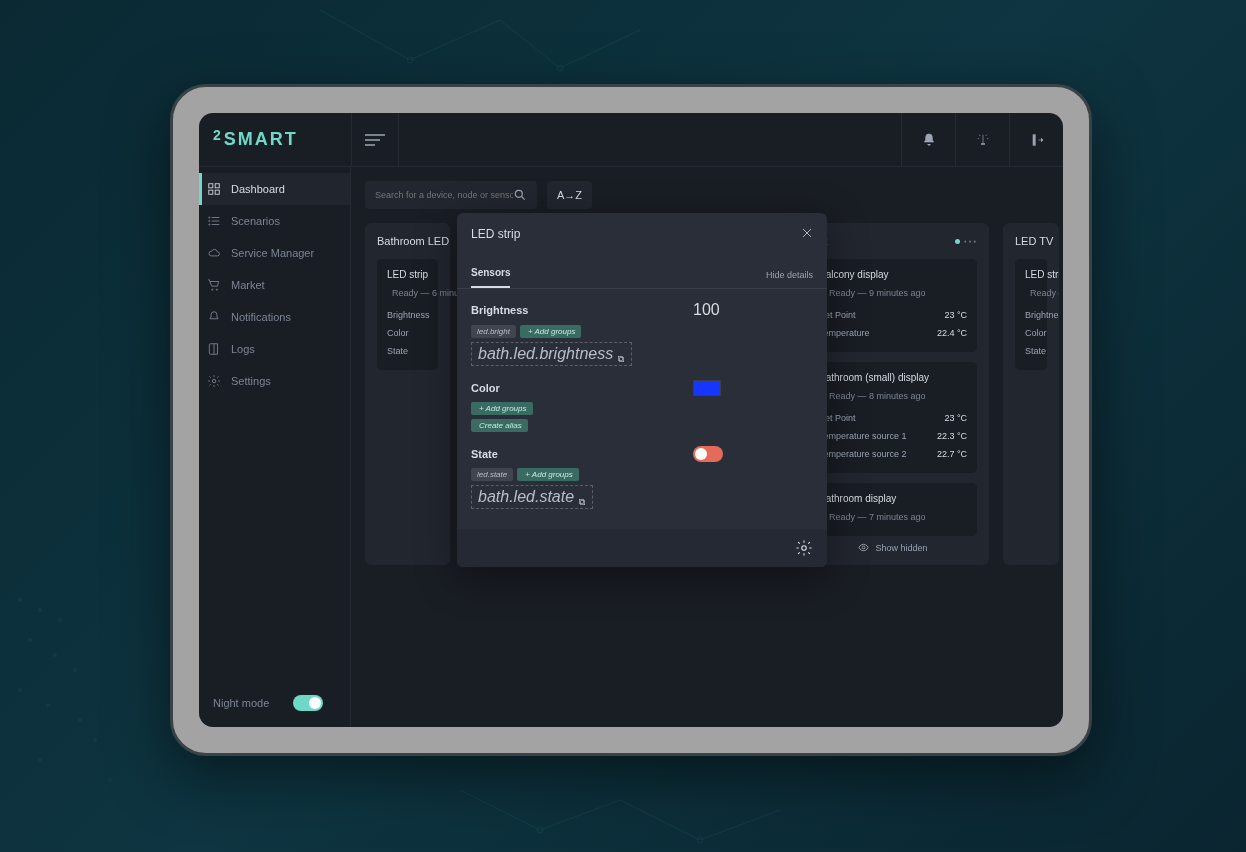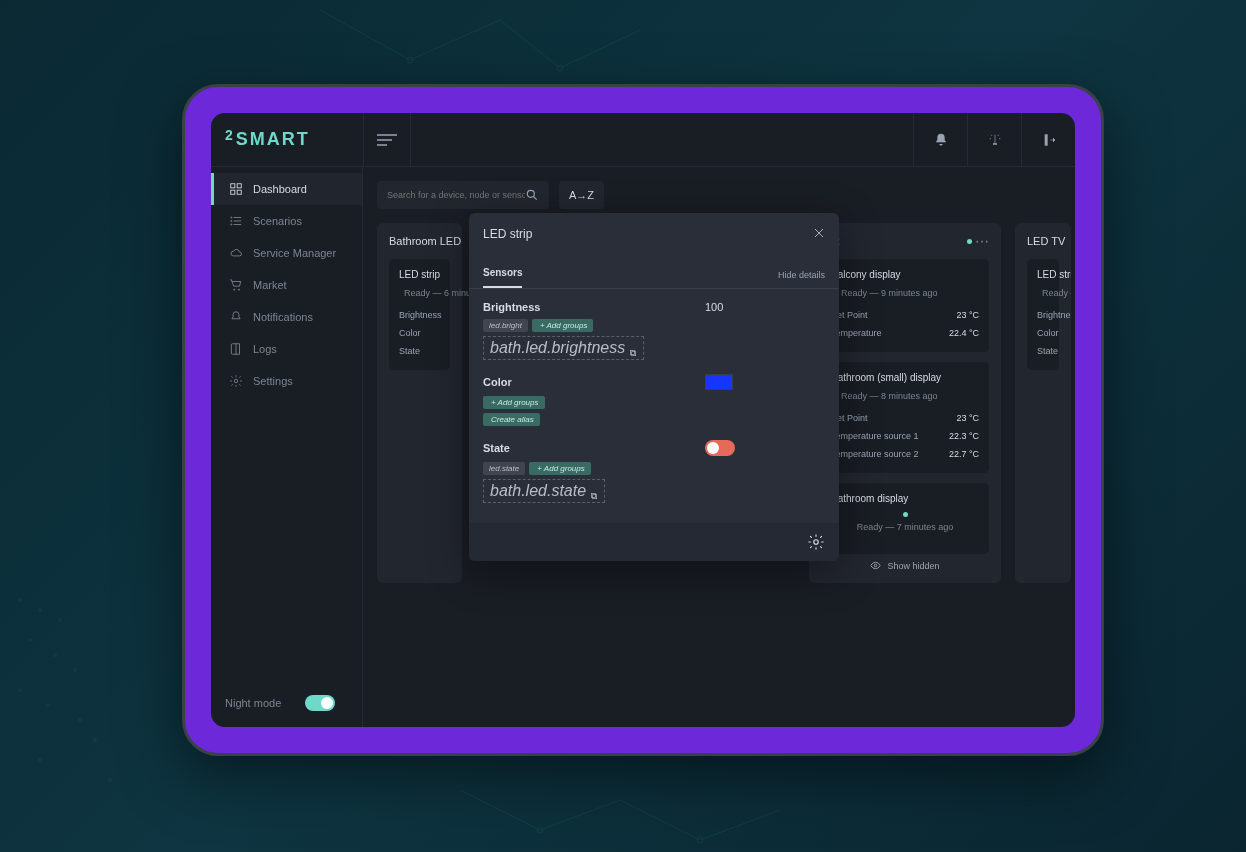--- a/index.html
+++ b/index.html
@@ -19,24 +19,24 @@
   inset: 0;
   pointer-events: none;
   opacity: 0.35;
 }
 .bg-decor svg { width: 100%; height: 100%; }
 
 
 .tablet {
   position: absolute;
   top: 84px;
-  left: 182px;
+  left: 170px;
   width: 922px;
   height: 672px;
-  background: #6d28d9;
+  background: #a3a3a3;
   border: 3px solid #3a4246;
   border-radius: 36px;
   box-shadow: 0 20px 60px rgba(0,0,0,0.5);
   padding: 26px;
 }
 .screen {
   width: 100%;
   height: 100%;
   background: #191d24;
   border-radius: 14px;
@@ -100,21 +100,21 @@
   flex-direction: column;
   border-right: 1px solid #262a33;
   position: relative;
 }
 .nav { padding-top: 6px; flex: 1; }
 .nav-item {
   display: flex;
   align-items: center;
   gap: 10px;
   height: 32px;
-  padding-left: 18px;
+  padding-left: 8px;
   font-size: 11px;
   color: #7c8594;
   cursor: pointer;
 }
 .nav-item.active {
   color: #d7dce4;
   background: #20252e;
 }
 .nav-item.active::before {
   content: '';
@@ -299,21 +299,21 @@
 .modal-body { padding: 12px 14px 6px; }
 .mprop {
   margin-bottom: 14px;
 }
 .mprop-row1 {
   display: flex;
   align-items: center;
   margin-bottom: 6px;
 }
 .mprop-name { font-size: 11px; color: #d7dce4; font-weight: 600; }
-.mprop-val { margin-left: auto; font-size: 11px; color: #d7dce4; width:120px; text-align:left;}
+.mprop-val { margin-left: auto; font-size: 16px; color: #d7dce4; width:120px; text-align:left;}
 .color-swatch {
   width: 28px;
   height: 16px;
   background: #1635ff;
   border: 1px solid #3a3e48;
 }
 .tag-row { display: flex; flex-wrap: wrap; gap: 4px; font-style: italic; }
 .tag {
   font-size: 8px;
   padding: 2px 6px;
@@ -552,21 +552,21 @@
                   <span>Temperature source 1</span>
                   <span class="prop-val">22.3 °C</span>
                 </div>
               <div class="prop-row">
                   <span>Temperature source 2</span>
                   <span class="prop-val">22.7 °C</span>
                 </div>
             </div>
             <div class="subcard" style="margin-bottom:6px;">
               <div class="node-name">Bathroom display</div>
-              <div class="status-line" style="margin-bottom:12px;flex-direction:column;">
+              <div class="status-line" style="margin-bottom:4px;">
                   <span class="dot"></span>
                   <span>Ready — 7 minutes ago</span>
                 </div>
             </div>
             <div class="show-hidden">
               <svg width="11" height="11" viewBox="0 0 24 24" fill="none" stroke="#9aa4b3" stroke-width="2">
                   <path d="M2 12s3-7 10-7 10 7 10 7-3 7-10 7-10-7-10-7z"></path>
                   <circle cx="12" cy="12" r="3"></circle>
                 </svg>
               <span>Show hidden</span>

